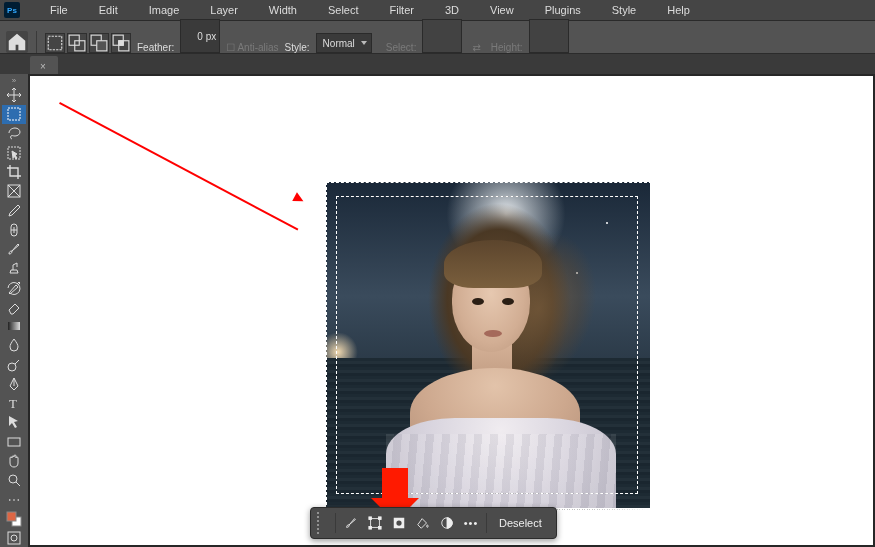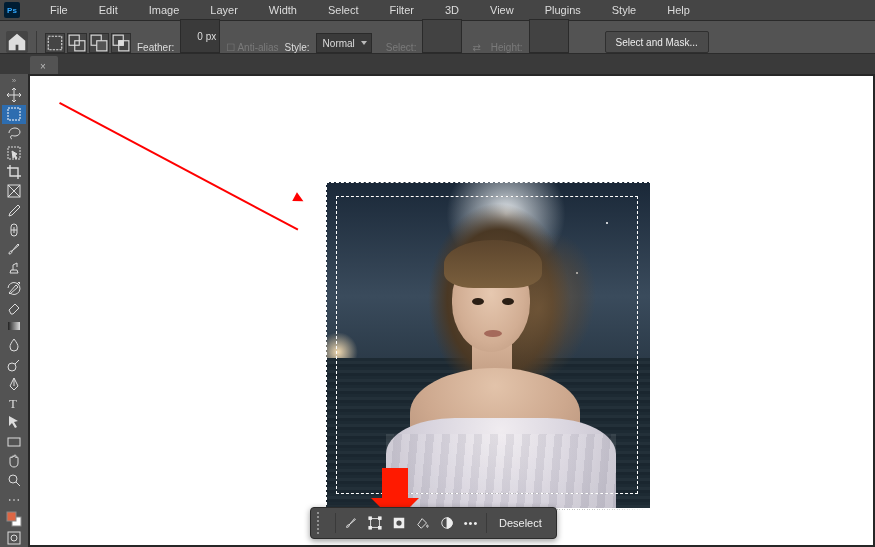--- a/index.html
+++ b/index.html
@@ -127,21 +127,20 @@
   <span class="label" style="">Style:</span>
   <div class="selectbox">
       <span>Normal</span>
     </div>
   <span class="label dim" style="margin-left:8px">Select:</span>
   <div class="numfield" style="background:#424242"></div>
   <span class="label dim" style="margin:0 4px">⇄</span>
   <span class="label dim">Height:</span>
   <div class="numfield" style="background:#424242"></div>
   <div style="flex:0 0 24px"></div>
-  <div class="optbtn">Select and Mask...</div>
 </div>
 
 <div class="tabstrip">
   <div class="tab">
     <span class="x">×</span>
   </div>
 </div>
 
 <div class="toolbar">
   <div class="chev">»</div>

